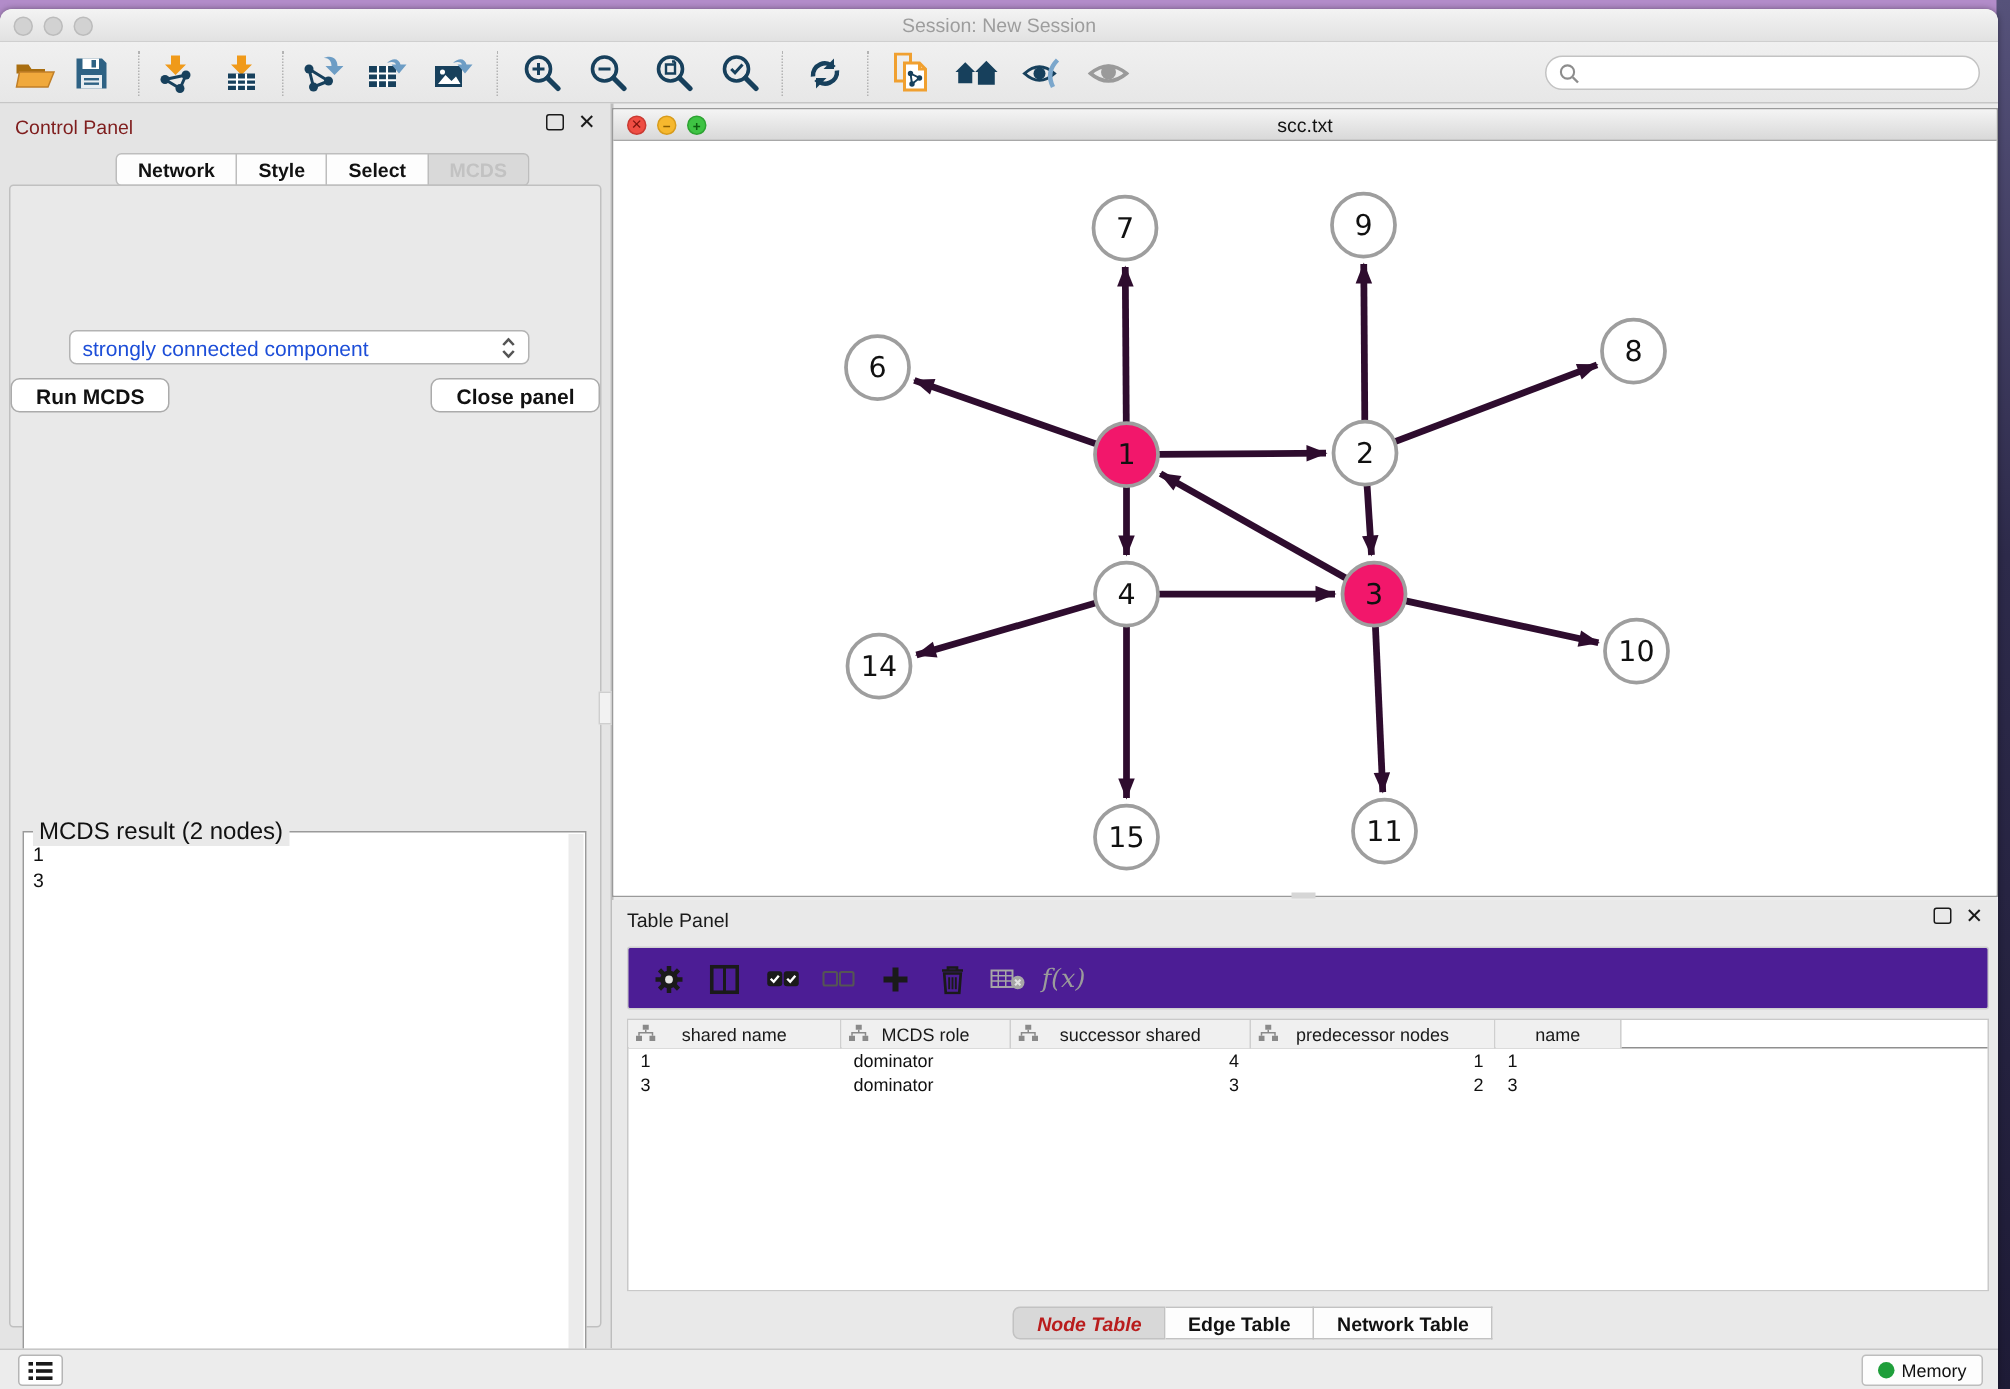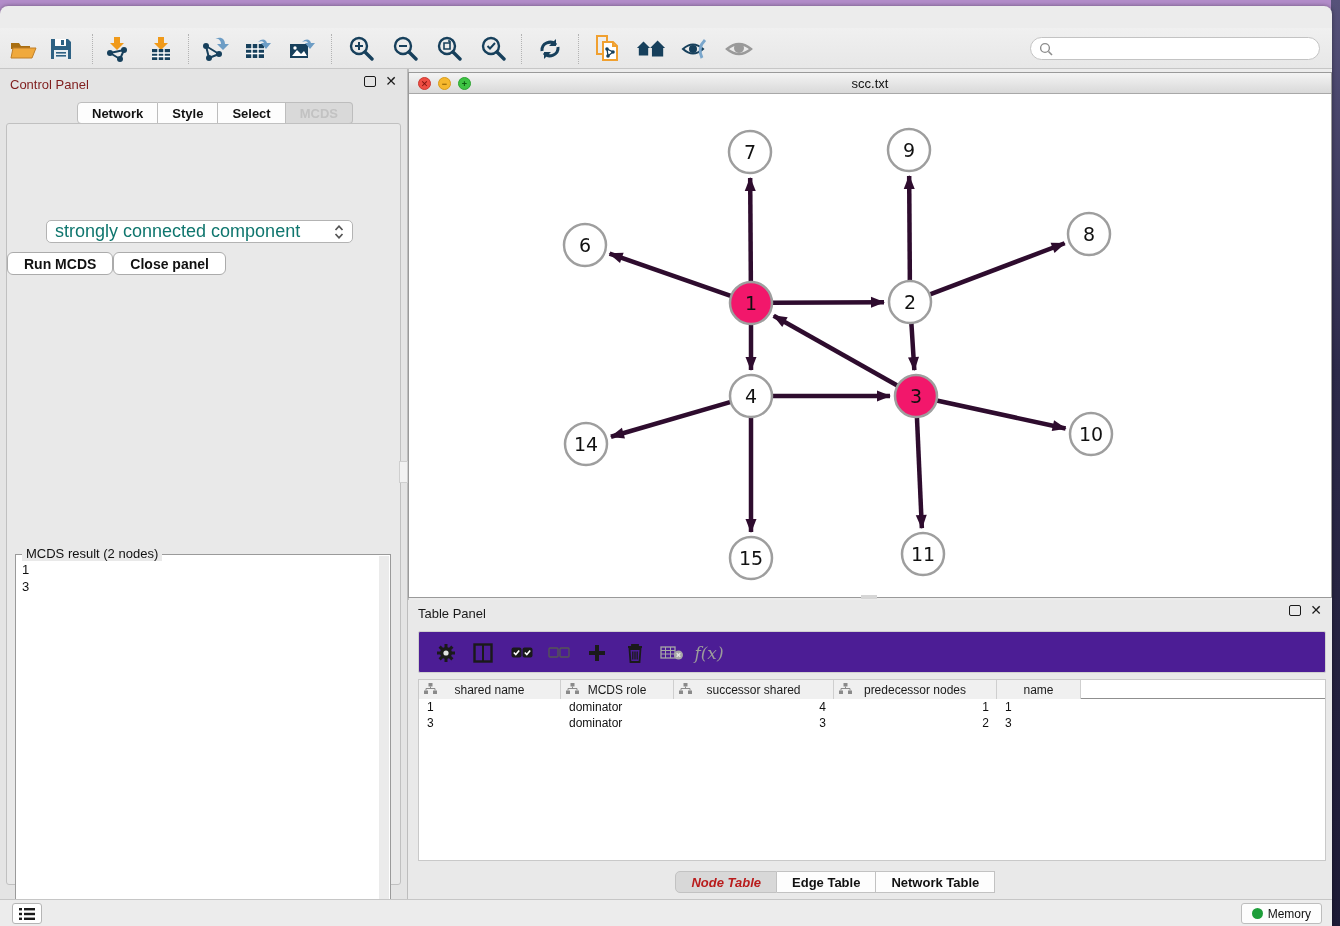--- a/index.html
+++ b/index.html
@@ -43,29 +43,29 @@
   .cp-tab:first-child { border-left:1px solid #bdbdbd; border-radius:4px 0 0 4px; }
   .cp-tab:last-child { border-radius:0 4px 4px 0; }
   .cp-tab.active { background:#d9d9d9; color:#c2c2c2; }
 
   .cp-content { position:absolute; left:6px; top:54px; width:395px; height:762px;
     background:#e9e9e9; border:1px solid #c0c0c0; border-radius:3px; }
   .opt-label { position:absolute; left:0; width:100%; top:72px; text-align:center;
     font-size:14px; font-weight:bold; color:#111; }
   .dropdown { position:absolute; left:39px; top:96px; width:307px; height:23px; background:#fff;
     border:1px solid #b3b3b3; border-radius:5px; display:flex; align-items:center; padding:0 8px; cursor:pointer; }
-  .dropdown .dd-val { flex:1; font-size:18px; color:#0f766e; }
-  .cp-buttons { position:absolute; left:0; top:128px; width:100%; display:flex; justify-content:flex-start; }
+  .dropdown .dd-val { flex:1; font-size:14px; color:#1d4ed8; }
+  .cp-buttons { position:absolute; left:0; top:128px; width:100%; display:flex; justify-content:space-between; }
   .push-btn { height:23px; padding:0 16px; background:#fff; border:1px solid #ababab; border-radius:6px;
     font-size:14px; font-weight:bold; color:#111; cursor:pointer; display:flex; align-items:center; }
 
   .result-group { position:absolute; left:8px; top:430px; width:376px; height:381px;
     border:1px solid #9a9a9a; background:#fff; }
   .result-legend { position:absolute; left:6px; top:-9px; background:#e9e9e9; padding:0 4px;
-    font-size:13px; color:#111; }
+    font-size:16px; color:#111; }
   .result-lines { position:absolute; left:6px; top:6px; font-size:13px; line-height:17px;
     color:#111; white-space:pre; }
   .result-scroll { position:absolute; right:1px; top:1px; width:10px; height:378px; background:#ebebeb; }
 
   
   .v-splitter { position:absolute; left:407px; top:63px; width:2px; height:830px; background:#bdbdbd; }
   .v-splitter-handle { position:absolute; left:399px; top:455px; width:9px; height:22px;
     background:#f2f2f2; border:1px solid #cfcfcf; cursor:col-resize; }
 
   
@@ -119,20 +119,26 @@
     font-size:12px; color:#111; cursor:pointer; }
   .mem-dot { width:11px; height:11px; border-radius:50%; background:#1e9e3a; }
 </style>
 </head>
 <body>
 
 <div id="desktop-right"></div>
 
 <div id="app">
 
+  <div class="titlebar">
+    <span class="tl-dot" style="left:9px"></span>
+    <span class="tl-dot" style="left:29px"></span>
+    <span class="tl-dot" style="left:49px"></span>
+    <div class="title">Session: New Session</div>
+  </div>
 
   <div class="toolbar">
     <span class="tb-icon" style="left:8px">
       <svg width="27" height="22" viewBox="0 0 27 22">
           <path d="M1 5 h8 l2 3 h9 v3 H1 z" fill="#a96e10"></path>
           <path d="M3 10 h23 l-4 10 H1 z" fill="#f0a93c" stroke="#c07f28"></path>
         </svg>
     </span>
     <span class="tb-icon" style="left:46px">
       <svg width="22" height="22" viewBox="0 0 22 22">

